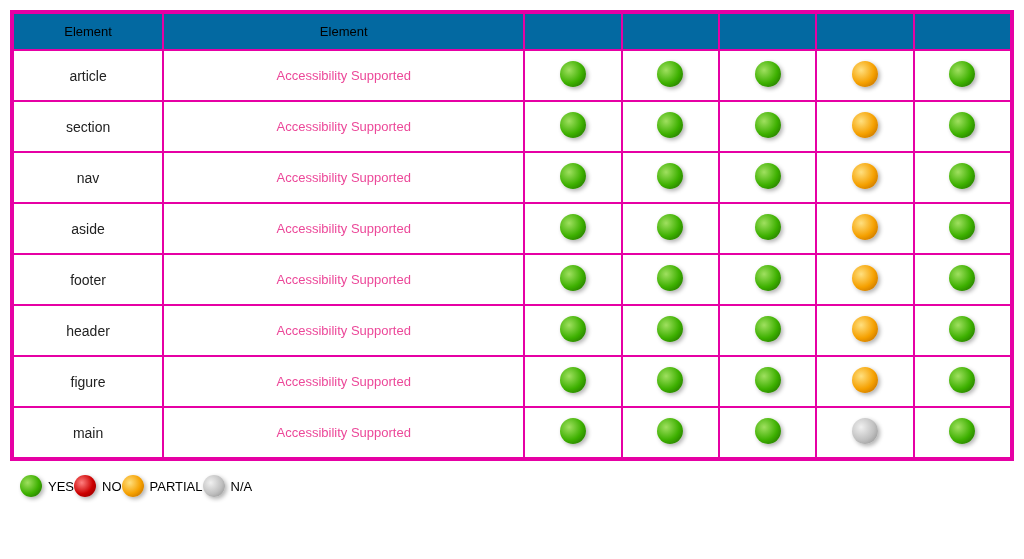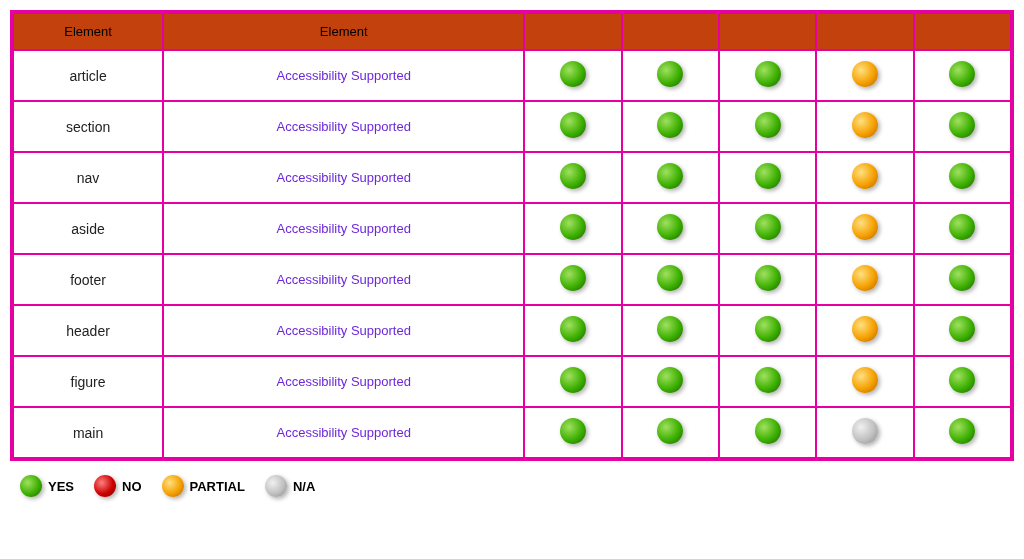--- a/index.html
+++ b/index.html
@@ -18,31 +18,31 @@
       border-collapse: collapse;
     }
     th, td {
       border: 2px solid #e600a4;
       text-align: center;
       padding: 10px 6px;
       vertical-align: middle;
     }
     th {
       font-weight: normal;
-      background: #c2410c;
+      background: #0369a1;
     }
     td.element-col {
       text-align: center;
       font-size: 14px;
       color: #222;
     }
     td.criteria-col {
       text-align: center;
       font-size: 13px;
-      color: #6d28d9;
+      color: #ec4899;
     }
     .ball {
       display: inline-block;
       width: 26px;
       height: 26px;
       border-radius: 50%;
       position: relative;
     }
     .ball-green {
       background: radial-gradient(circle at 35% 35%, #a0e060, #3db000 55%, #1a6000);
@@ -56,25 +56,23 @@
       background: radial-gradient(circle at 35% 35%, #ff8080, #cc0000 55%, #800000);
       box-shadow: 2px 2px 4px rgba(0,0,0,0.3);
     }
     .ball-gray {
       background: radial-gradient(circle at 35% 35%, #f0f0f0, #c0c0c0 55%, #888888);
       box-shadow: 2px 2px 4px rgba(0,0,0,0.3);
     }
     .legend {
       display: flex;
       align-items: center;
-      gap: 20px;
       margin-top: 8px;
       padding: 6px 10px;
       font-size: 13px;
-      font-weight: bold;
     }
     .legend-item {
       display: flex;
       align-items: center;
       gap: 6px;
     }
   </style>
 </head>
 <body>
 

